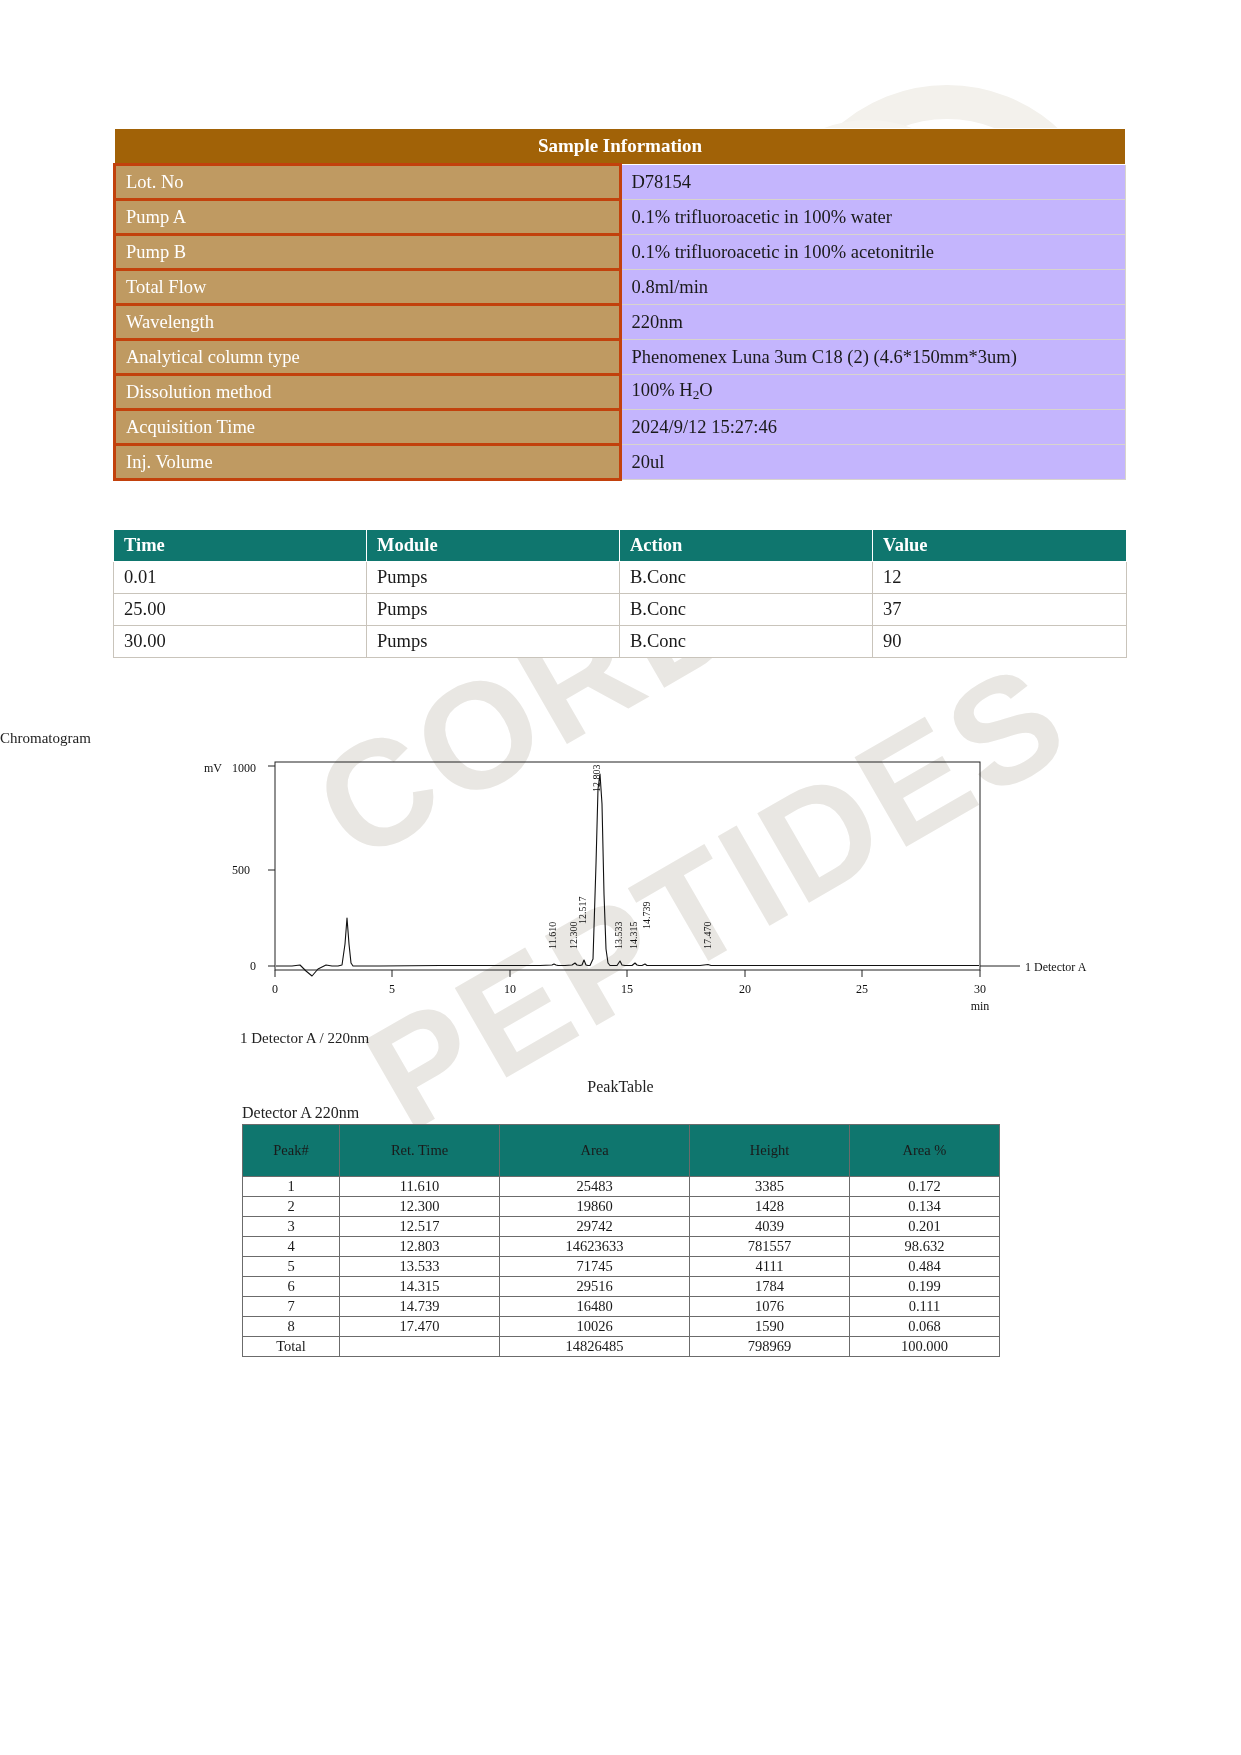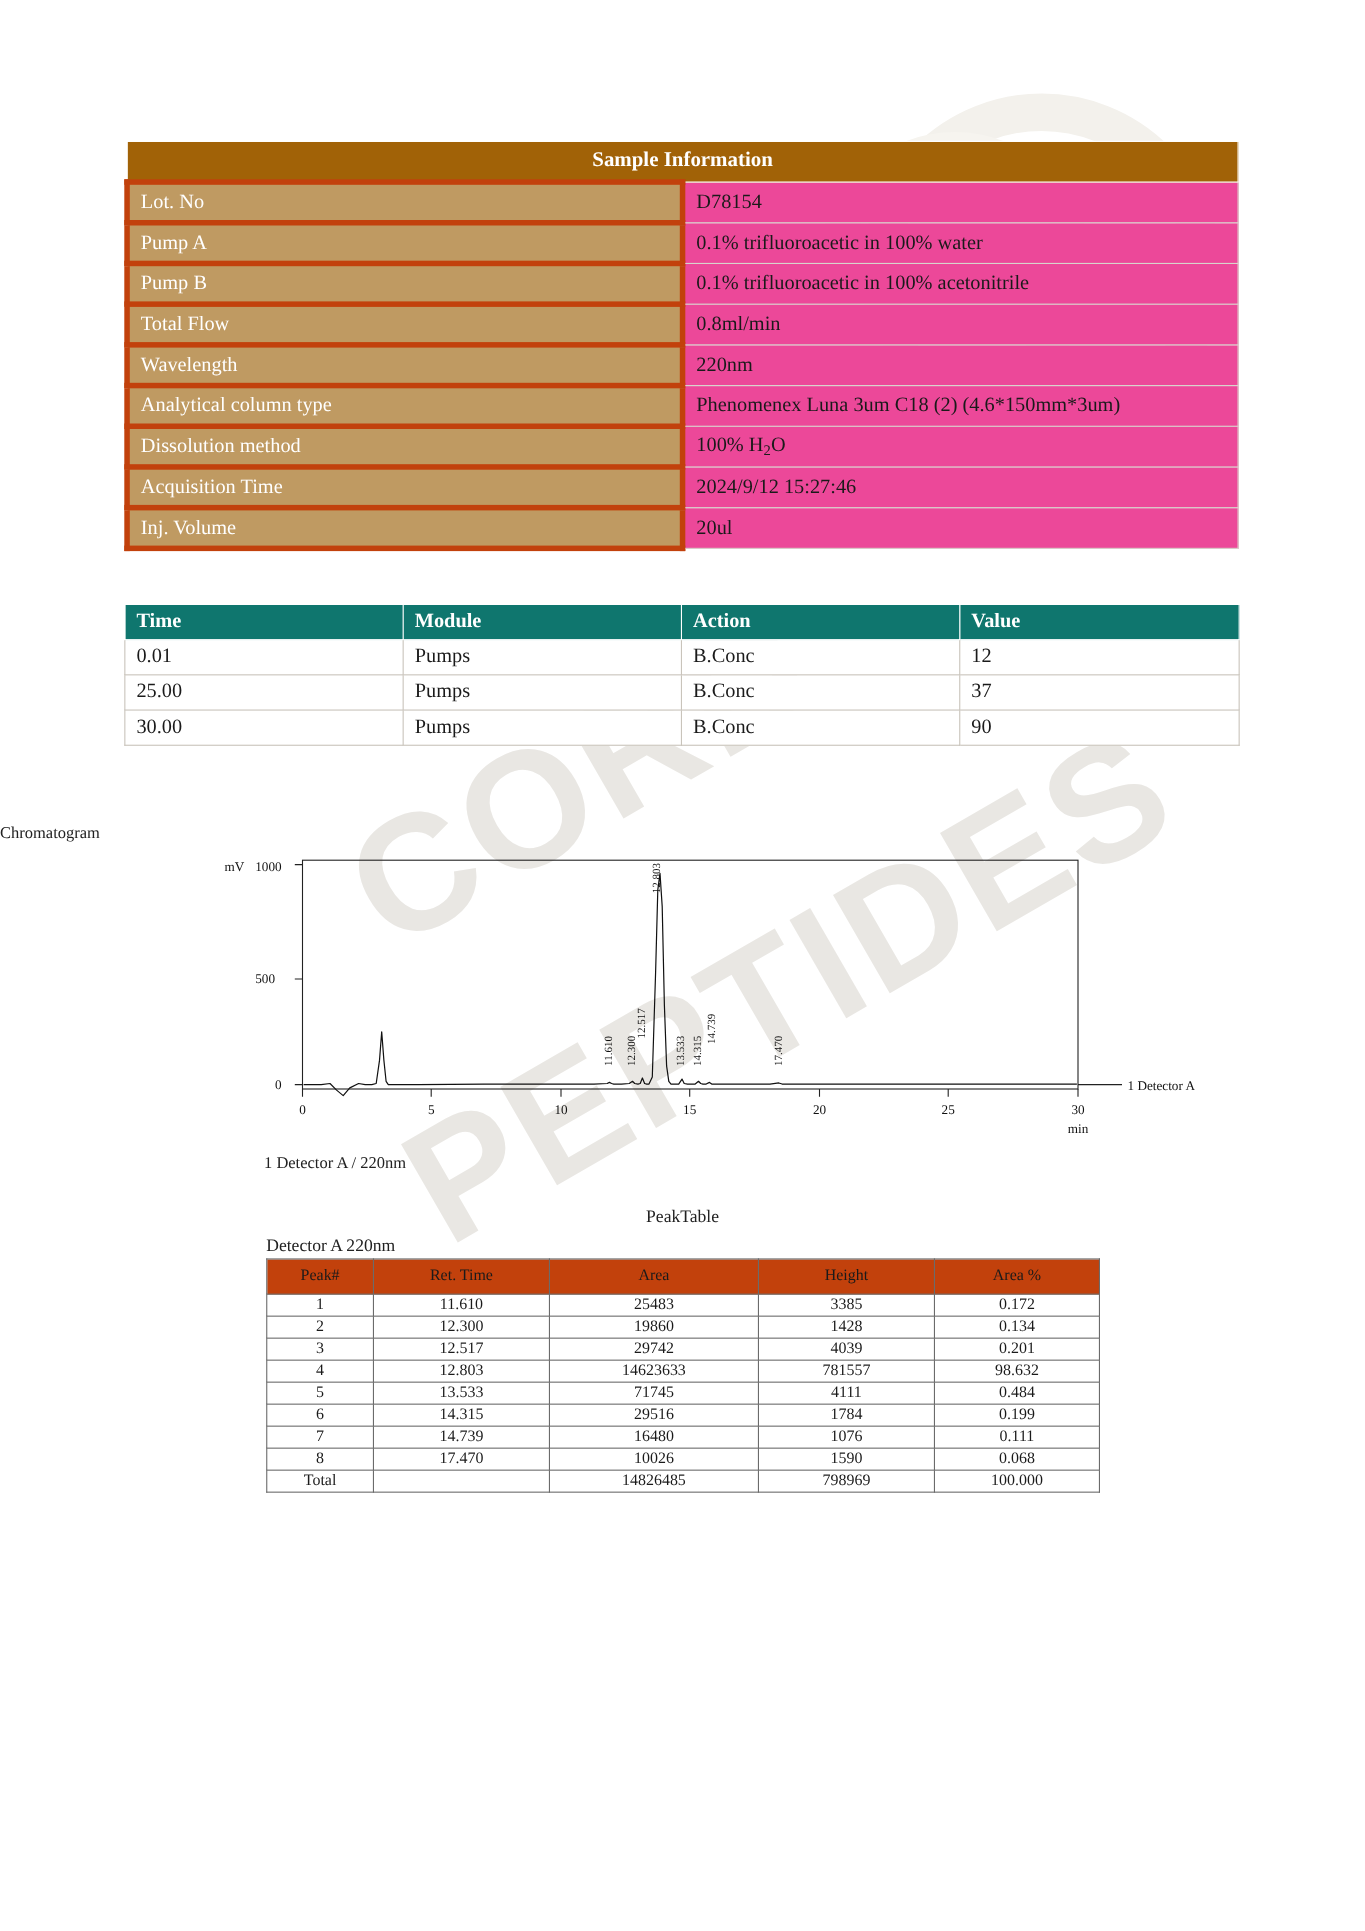--- a/index.html
+++ b/index.html
@@ -89,24 +89,24 @@
     font-size: 18.5px;
     padding: 5px 10px;
     border: 1px solid #d8d4cc;
     height: 22px;
     vertical-align: middle;
   }
   .sample-table td.key {
     width: 288px;
     background: #bf9a62;
     color: #ffffff;
-    border: 5px solid #c2410c;
+    border: 3px solid #c2410c;
   }
   .sample-table td.val {
-    background: #ec4899;
+    background: #c4b5fd;
     color: #1a1a1a;
   }
 
   
   .program-table {
     margin-left: 113px;
     margin-top: 48px;
     width: 1013px;
     table-layout: fixed;
   }
@@ -173,26 +173,26 @@
     color: #222;
   }
   .peak-table {
     margin-left: 242px;
     margin-top: 2px;
     width: 757px;
     table-layout: fixed;
     border: 1px solid #555;
   }
   .peak-table th {
-    background: #c2410c;
+    background: #0f766e;
     color: #1a1a1a;
     font-size: 14.5px;
     font-weight: normal;
     text-align: center;
-    padding: 7px 0;
+    padding: 17px 0;
     border: 1px solid #6b6b6b;
   }
   .peak-table td {
     font-size: 14.5px;
     text-align: center;
     padding: 1px 0;
     border: 1px solid #6b6b6b;
     color: #1a1a1a;
     background: #fff;
   }

